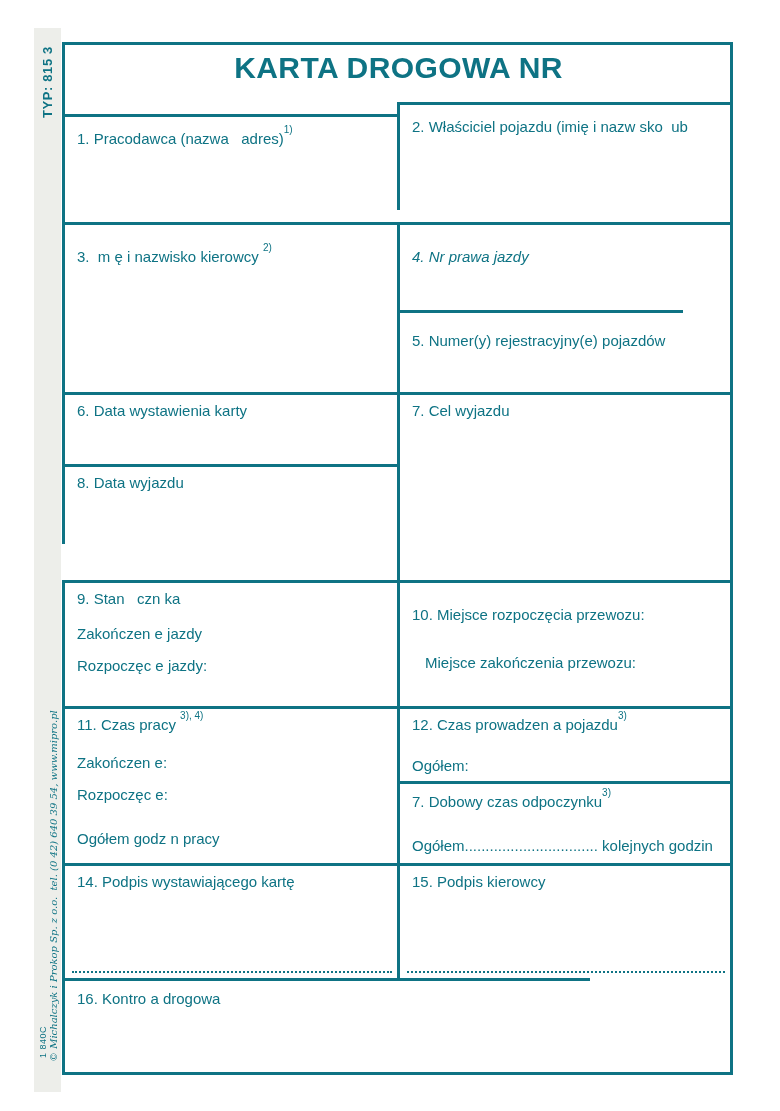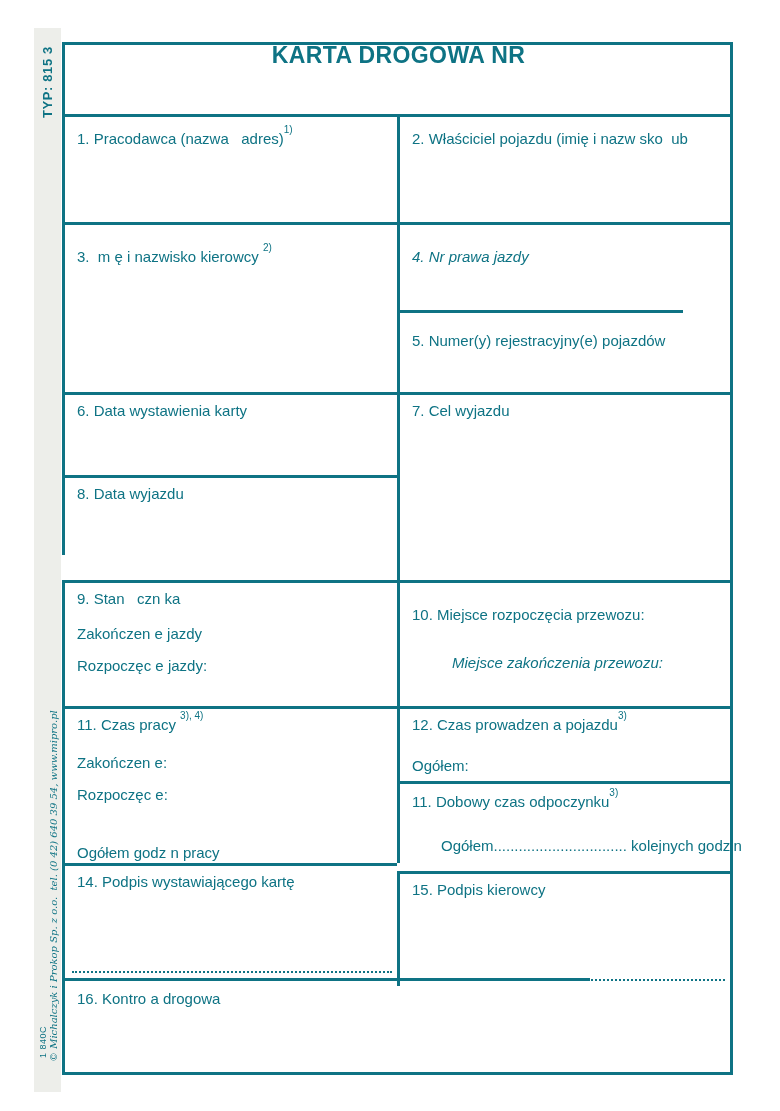--- a/index.html
+++ b/index.html
@@ -11,26 +11,26 @@
   .vtext { position:absolute; transform-origin:0 0; transform:rotate(-90deg); white-space:nowrap; }
   .typ   { left:40px; top:118px; font-weight:bold; font-size:13px; letter-spacing:0.6px; }
   .imprint { left:48px; top:1062px; font-family:"DejaVu Serif", serif; font-style:italic; font-size:10px; }
   .pcode { left:38px; top:1058px; font-size:9px; letter-spacing:0.5px; }
 
   .form { position:absolute; left:62px; top:42px; width:671px; height:1033px;
           box-sizing:border-box; border-right:3px solid #0e7384; border-bottom:3px solid #0e7384; }
   .cell { position:absolute; box-sizing:border-box;
           border-top:3px solid #0e7384; border-left:3px solid #0e7384;
           font-size:15px; line-height:19px; padding:6px 10px 0 12px; }
-  .title-cell { text-align:center; font-weight:bold; font-size:23px; letter-spacing:0.4px; padding-top:1px; }
+  .title-cell { text-align:center; font-weight:bold; font-size:30px; letter-spacing:0.4px; padding-top:13px; }
   sup.fn { font-size:10px; position:relative; top:-5px; line-height:0; }
   .ln { position:absolute; left:12px; white-space:nowrap; }
   .dots { position:absolute; left:7px; right:5px; bottom:5px; border-bottom:2px dotted #0e7384; }
   .wrap2 { padding-left:23px; }
-  .nowrap { white-space:nowrap;margin-left:29px; }
+  .nowrap { white-space:nowrap; }
 </style>
 </head>
 <body>
 
 <div class="page">
 
   <div class="strip"></div>
   <div class="vtext typ">TYP: 815 3</div>
   <div class="vtext imprint">© Michalczyk i Prokop Sp. z o.o.&nbsp; tel. (0 42) 640 39 54, www.mipro.pl</div>
   <div class="vtext pcode">1 840C</div>
@@ -38,21 +38,21 @@
   <div class="form">
 
     <div class="cell title-cell" style="left:0;top:0;width:668px;height:72px;">
       <span>KARTA DROGOWA NR</span>
     </div>
 
     <div class="cell" style="left:0;top:72px;width:335px;height:108px;padding-top:12px;">
       <span>1. Pracodawca (nazwa&nbsp;&nbsp; adres)</span><sup class="fn">1)</sup>
     </div>
 
-    <div class="cell" style="left:335px;top:72px;width:333px;height:108px;padding-top:12px;">
+    <div class="cell" style="left:335px;top:60px;width:333px;height:108px;padding-top:12px;">
       <div>2. Właściciel pojazdu (imię i nazw sko &nbsp;ub</div>
     </div>
 
     <div class="cell" style="left:0;top:180px;width:335px;height:170px;padding-top:22px;">
       <span>3.&nbsp; m ę i nazwisko kierowcy&nbsp;</span><sup class="fn">2)</sup>
     </div>
 
     <div class="cell" style="left:335px;top:180px;width:333px;height:88px;padding-top:22px;font-style:italic;">
       <span>4. Nr prawa jazdy</span>
     </div>
@@ -62,60 +62,60 @@
     </div>
 
     <div class="cell" style="left:0;top:350px;width:335px;height:93px;">
       <span>6. Data wystawienia karty</span>
     </div>
 
     <div class="cell" style="left:335px;top:350px;width:333px;height:188px;">
       <span>7. Cel wyjazdu</span>
     </div>
 
-    <div class="cell" style="left:0;top:433px;width:335px;height:80px;">
+    <div class="cell" style="left:0;top:422px;width:335px;height:80px;">
       <span>8. Data wyjazdu</span>
     </div>
 
     <div class="cell" style="left:0;top:538px;width:335px;height:126px;padding:13px;">
       <div class="ln" style="top:6px;">9. Stan&nbsp;&nbsp; czn ka</div>
       <div class="ln" style="top:41px;">Zakończen e jazdy</div>
       <div class="ln" style="top:73px;">Rozpoczęc e jazdy:</div>
     </div>
 
     <div class="cell" style="left:335px;top:538px;width:333px;height:126px;padding:0;">
       <div class="ln" style="top:6px;margin-top:16px;">10. Miejsce rozpoczęcia przewozu:</div>
-      <div class="ln" style="top:70px;left:52px;font-style:italic;">Miejsce zakończenia przewozu:</div>
+      <div class="ln" style="top:70px;left:25px;">Miejsce zakończenia przewozu:</div>
     </div>
 
     <div class="cell" style="left:0;top:664px;width:335px;height:157px;padding:0;">
       <div class="ln" style="top:6px;"><span>11. Czas pracy&nbsp;</span><sup class="fn">3), 4)</sup></div>
       <div class="ln" style="top:44px;">Zakończen e:</div>
       <div class="ln" style="top:76px;">Rozpoczęc e:</div>
-      <div class="ln" style="top:134px;">Ogółem godz n pracy</div>
+      <div class="ln" style="top:120px;">Ogółem godz n pracy</div>
     </div>
 
     <div class="cell" style="left:335px;top:664px;width:333px;height:75px;padding:16px;">
       <div class="ln" style="top:6px;"><span>12. Czas prowadzen a pojazdu</span><sup class="fn">3)</sup></div>
       <div class="ln" style="bottom:6px;">Ogółem:</div>
     </div>
 
     <div class="cell" style="left:335px;top:739px;width:333px;height:82px;padding:0;">
-      <div class="ln" style="top:8px;"><span>11. Dobowy czas odpoczynku</span><sup class="fn">3)</sup></div>
+      <div class="ln" style="top:8px;"><span>7. Dobowy czas odpoczynku</span><sup class="fn">3)</sup></div>
       <div class="ln nowrap" style="bottom:8px;">
         <span>Ogółem</span><span>................................</span><span>&nbsp;kolejnych godzin</span>
       </div>
     </div>
 
     <div class="cell" style="left:0;top:821px;width:335px;height:115px;">
       <span>14. Podpis wystawiającego kartę</span>
       <div class="dots"></div>
     </div>
 
-    <div class="cell" style="left:335px;top:821px;width:333px;height:115px;margin-top:8px;">
+    <div class="cell" style="left:335px;top:821px;width:333px;height:115px;">
       <span>15. Podpis kierowcy</span>
       <div class="dots"></div>
     </div>
 
     <div class="cell" style="left:0;top:936px;width:528px;height:94px;padding-top:8px;">
       <span>16. Kontro a drogowa</span>
     </div>
 
   </div>
 </div>

